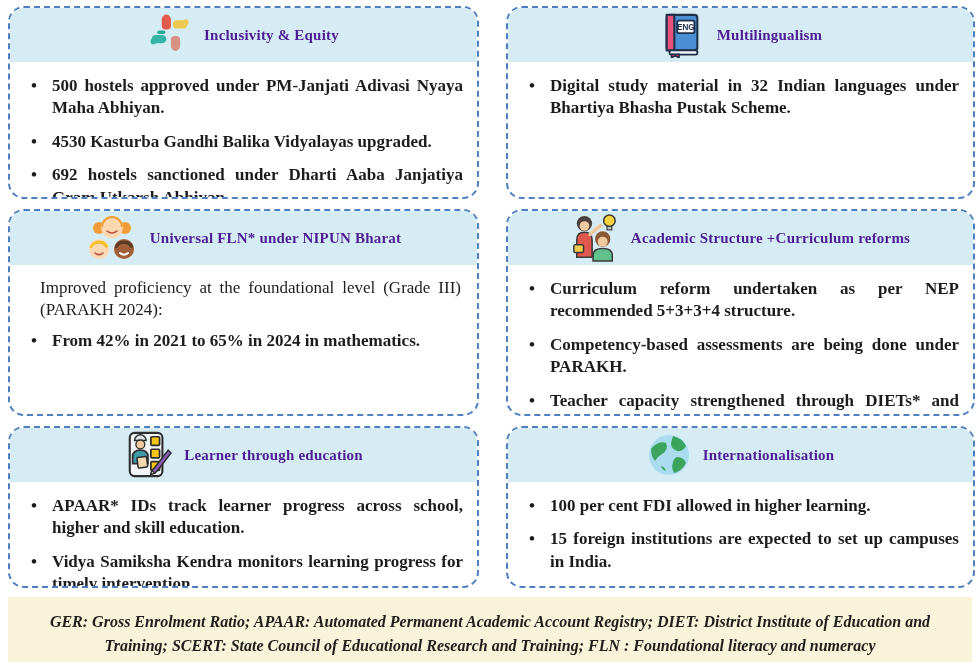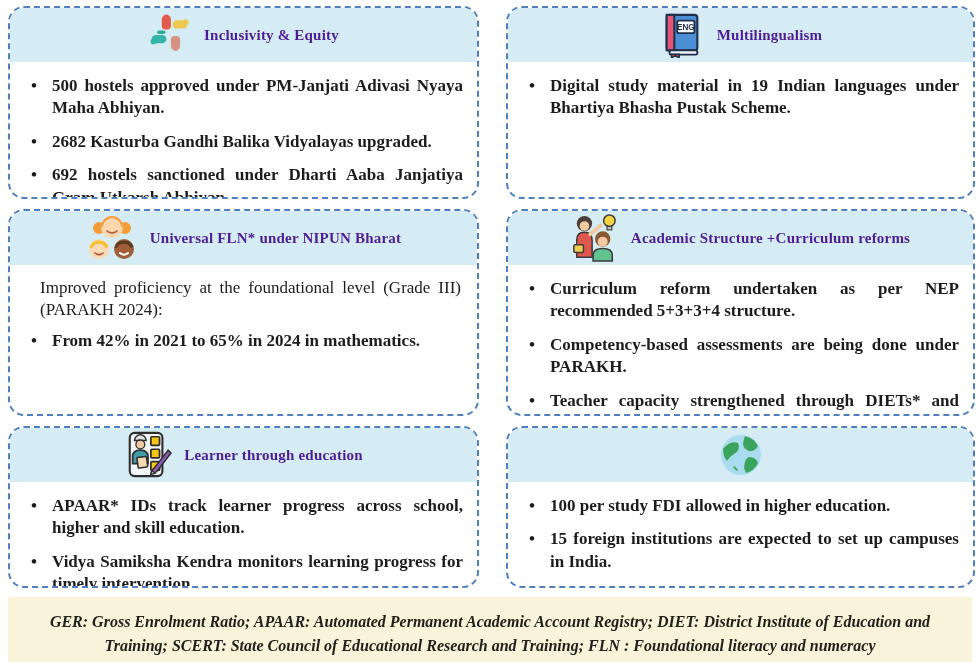--- a/index.html
+++ b/index.html
@@ -94,21 +94,21 @@
     <rect x="10" y="19" width="9" height="4" rx="2" fill="#2fa898"></rect>
   </svg>
         </span>
       <h2 class="card-title">Inclusivity &amp; Equity</h2>
     </header>
     <div class="card-body">
 
       <ul class="bullet-list">
 
       <li>500 hostels approved under PM-Janjati Adivasi Nyaya Maha Abhiyan.</li>
-          <li>2682 Kasturba Gandhi Balika Vidyalayas upgraded.</li>
+          <li>4530 Kasturba Gandhi Balika Vidyalayas upgraded.</li>
           <li>692 hostels sanctioned under Dharti Aaba Janjatiya Gram Utkarsh Abhiyan.</li>
         </ul>
     </div>
   </section>
 
   <section class="card">
     <header class="card-header">
       <span class="icon-slot">
           <svg width="46" height="46" viewBox="0 0 48 48">
     <rect x="8" y="3" width="32" height="37" rx="3" fill="#4a8fd4" stroke="#20304a" stroke-width="2.2"></rect>
@@ -118,21 +118,21 @@
     <text x="28" y="19" text-anchor="middle" font-family="Liberation Sans, sans-serif" font-size="8.5" font-weight="bold" fill="#20304a">ENG</text>
     <polygon points="13,44 21,44 21,48 17,45.5 13,48" fill="#d93a4e" stroke="#20304a" stroke-width="1.6"></polygon>
   </svg>
         </span>
       <h2 class="card-title">Multilingualism</h2>
     </header>
     <div class="card-body">
 
       <ul class="bullet-list">
 
-          <li>Digital study material in 19 Indian languages under Bhartiya Bhasha Pustak Scheme.</li>
+          <li>Digital study material in 32 Indian languages under Bhartiya Bhasha Pustak Scheme.</li>
         </ul>
     </div>
   </section>
 
   <section class="card">
     <header class="card-header">
       <span class="icon-slot">
           <svg width="52" height="50" viewBox="0 0 52 50">
     <circle cx="13" cy="15" r="6" fill="#f29d38"></circle>
     <circle cx="39" cy="15" r="6" fill="#f29d38"></circle>
@@ -219,25 +219,26 @@
     <header class="card-header">
       <span class="icon-slot">
           <svg width="44" height="44" viewBox="0 0 44 44">
     <circle cx="22" cy="22" r="20" fill="#aadcf0"></circle>
     <path d="M4 16 q7 -9 15 -6 q3 7 -4 11 q-4 2 -7 7 q-4 -5 -4 -12 z" fill="#3aa35c"></path>
     <path d="M26 3 q9 2 13 10 q-3 6 -9 5 q-6 -2 -6 -8 z" fill="#3aa35c"></path>
     <path d="M30 24 q7 0 9 6 q-4 8 -12 10 q-3 -5 -1 -11 q1 -4 4 -5 z" fill="#3aa35c"></path>
     <path d="M14 33 q4 1 5 5 q-4 -1 -5 -5 z" fill="#3aa35c"></path>
   </svg>
         </span>
-    </header>
-    <div class="card-body">
-
-      <ul class="bullet-list">
-
-      <li>100 per study FDI allowed in higher education.</li>
+      <h2 class="card-title">Internationalisation</h2>
+    </header>
+    <div class="card-body">
+
+      <ul class="bullet-list">
+
+      <li>100 per cent FDI allowed in higher learning.</li>
           <li>15 foreign institutions are expected to set up campuses in India.</li>
         </ul>
     </div>
   </section>
 </main>
 
 <footer class="footer">GER: Gross Enrolment Ratio; APAAR: Automated Permanent Academic Account Registry; DIET: District Institute of Education and Training; SCERT: State Council of Educational Research and Training; FLN : Foundational literacy and numeracy</footer>
 
 </body></html>

